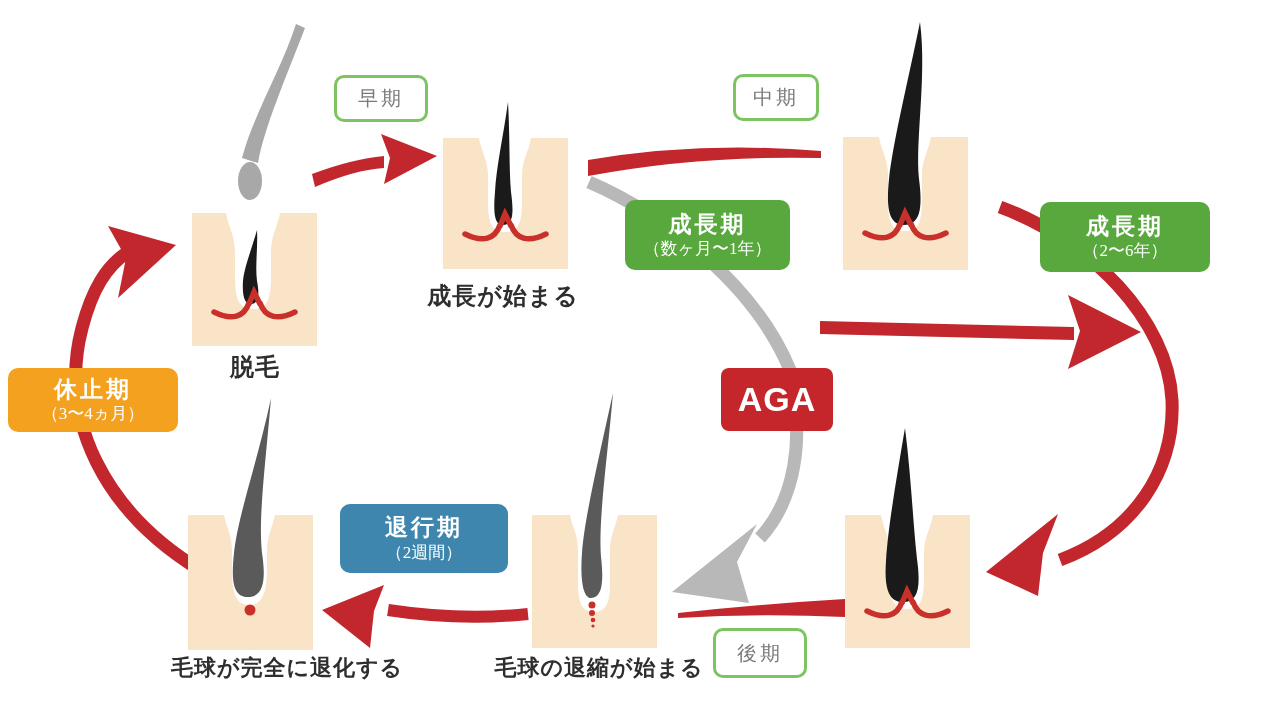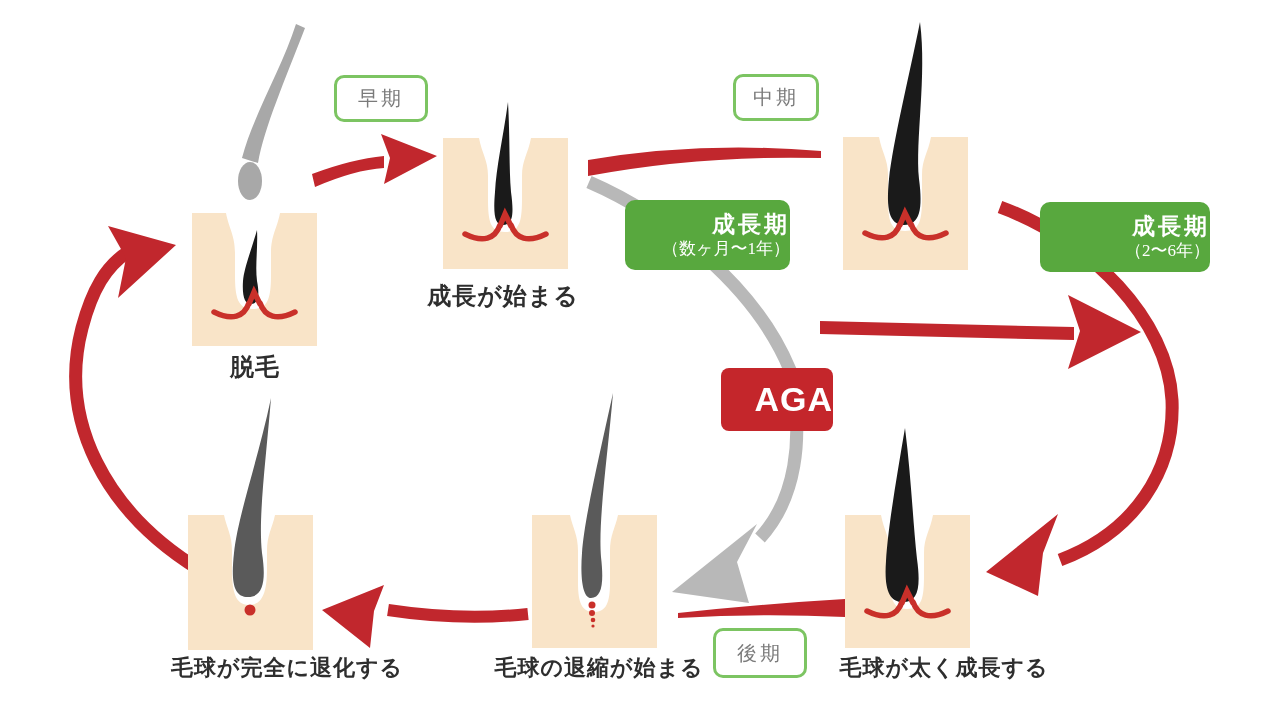--- a/index.html
+++ b/index.html
@@ -12,21 +12,21 @@
   .stage-tag{
     position:absolute;display:flex;align-items:center;justify-content:center;
     background:#ffffff;border:3px solid #7cc462;border-radius:10px;
     color:#7a7a7a;font-size:20px;font-weight:500;letter-spacing:3px;box-sizing:border-box;
   }
   .tag-early{left:334px;top:75px;width:94px;height:47px;}
   .tag-middle{left:733px;top:74px;width:86px;height:47px;}
   .tag-late{left:713px;top:628px;width:94px;height:50px;text-align:right;}
   
   .phase-box{
-    position:absolute;display:flex;flex-direction:column;align-items:flex-end;justify-content:center;
+    position:absolute;display:flex;flex-direction:column;align-items:center;justify-content:center;
     border-radius:10px;color:#ffffff;text-align:center;box-sizing:border-box;
   }
   .phase-box .p-name{font-size:23px;font-weight:bold;letter-spacing:3px;line-height:1.2;}
   .phase-box .p-duration{font-size:17px;letter-spacing:0;line-height:1.25;font-family:Liberation Serif, serif;}
   .phase-growth-early{left:625px;top:200px;width:165px;height:70px;background:#58a83e;}
   .phase-growth-main{left:1040px;top:202px;width:170px;height:70px;background:#58a83e;}
   .phase-rest{left:8px;top:368px;width:170px;height:64px;background:#f3a11f;}
   .phase-regression{left:340px;top:504px;width:168px;height:69px;background:#3e86ae;}
   .phase-aga{left:721px;top:368px;width:112px;height:63px;background:#c4262b;border-radius:8px;}
   .phase-aga .p-name{font-size:34px;font-weight:bold;letter-spacing:1px;}
@@ -139,23 +139,30 @@
   </div>
 
   <div class="phase-box phase-growth-early">
     <span class="p-name">成長期</span>
     <span class="p-duration">（数ヶ月〜1年）</span>
   </div>
   <div class="phase-box phase-growth-main">
     <span class="p-name">成長期</span>
     <span class="p-duration">（2〜6年）</span>
   </div>
+  <div class="phase-box phase-rest">
+    <span class="p-name">休止期</span>
+    <span class="p-duration">（3〜4ヵ月）</span>
+  </div>
+  <div class="phase-box phase-regression">
+    <span class="p-name">退行期</span>
+    <span class="p-duration">（2週間）</span>
+  </div>
   <div class="phase-box phase-aga">
     <span class="p-name">AGA</span>
   </div>
 
   <div class="caption cap-growth-starts">成長が始まる</div>
   <div class="caption cap-shedding">脱毛</div>
   <div class="caption cap-bulb-degenerates">毛球が完全に退化する</div>
   <div class="caption cap-bulb-shrinks">毛球の退縮が始まる</div>
-  <div class="caption cap-bulb-thickens">毛球が太く成長する</div>
 
 </div>
 
 </body></html>

